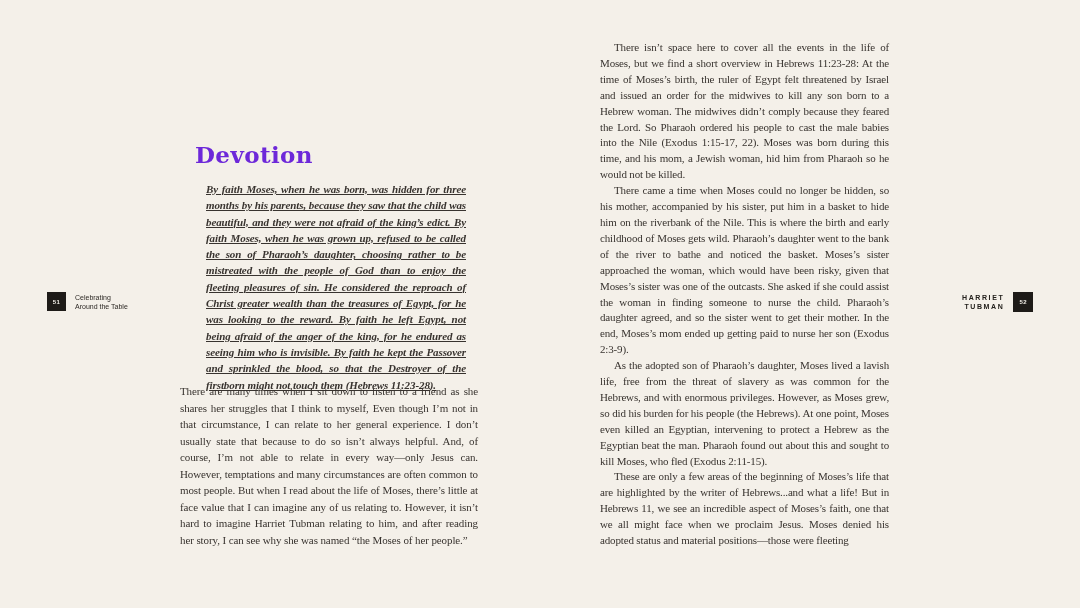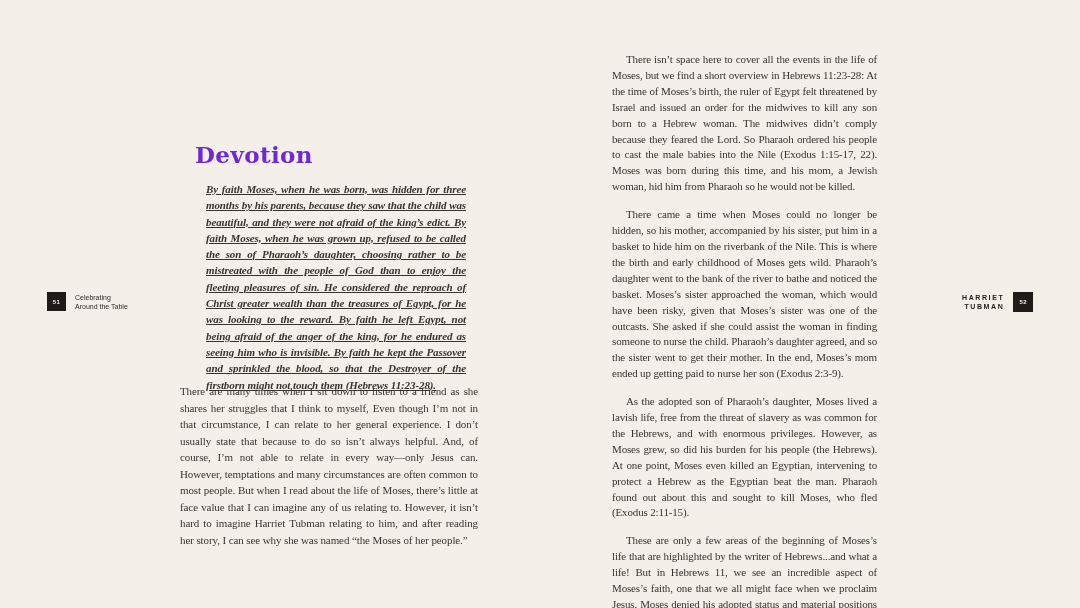--- a/index.html
+++ b/index.html
@@ -67,21 +67,21 @@
     left: 600px;
     top: 40px;
     width: 289px;
     font-size: 11px;
     line-height: 15.9px;
     letter-spacing: -0.15px;
     text-align: justify;
     color: #38332f;
   }
   .right-body p {
-    margin: 12px;
+    margin: 0;
     text-indent: 14px;
   }
 
   
   .margin-tab {
     position: absolute;
     display: flex;
     align-items: center;
     gap: 9px;
     font-family: "Liberation Sans", sans-serif;

